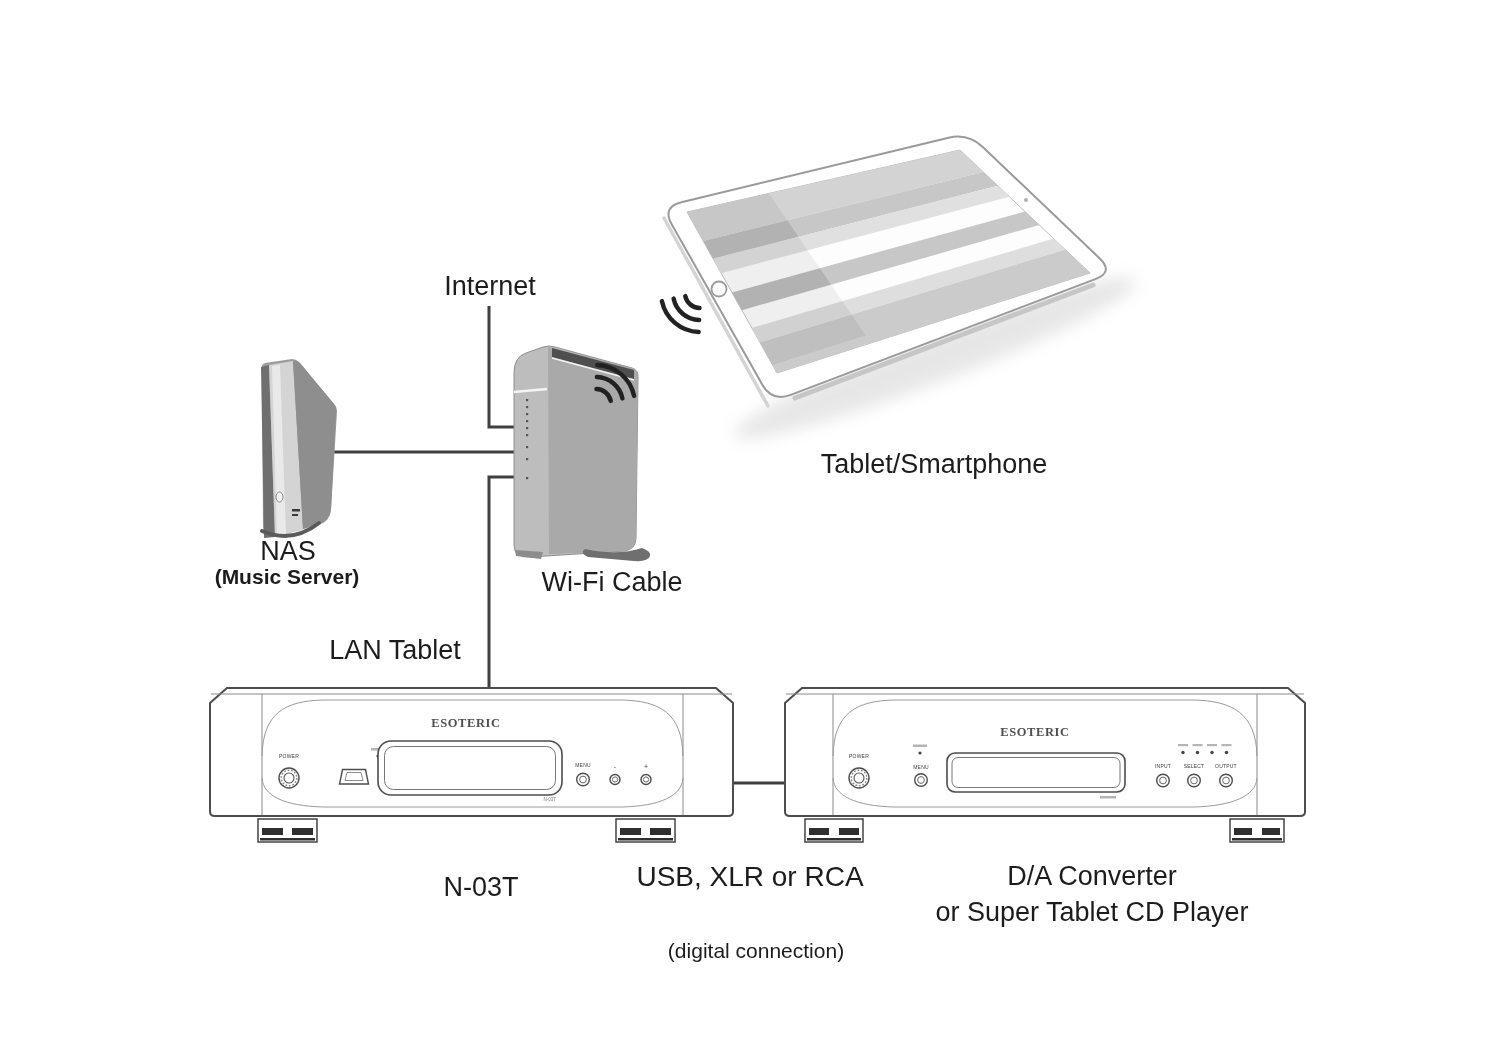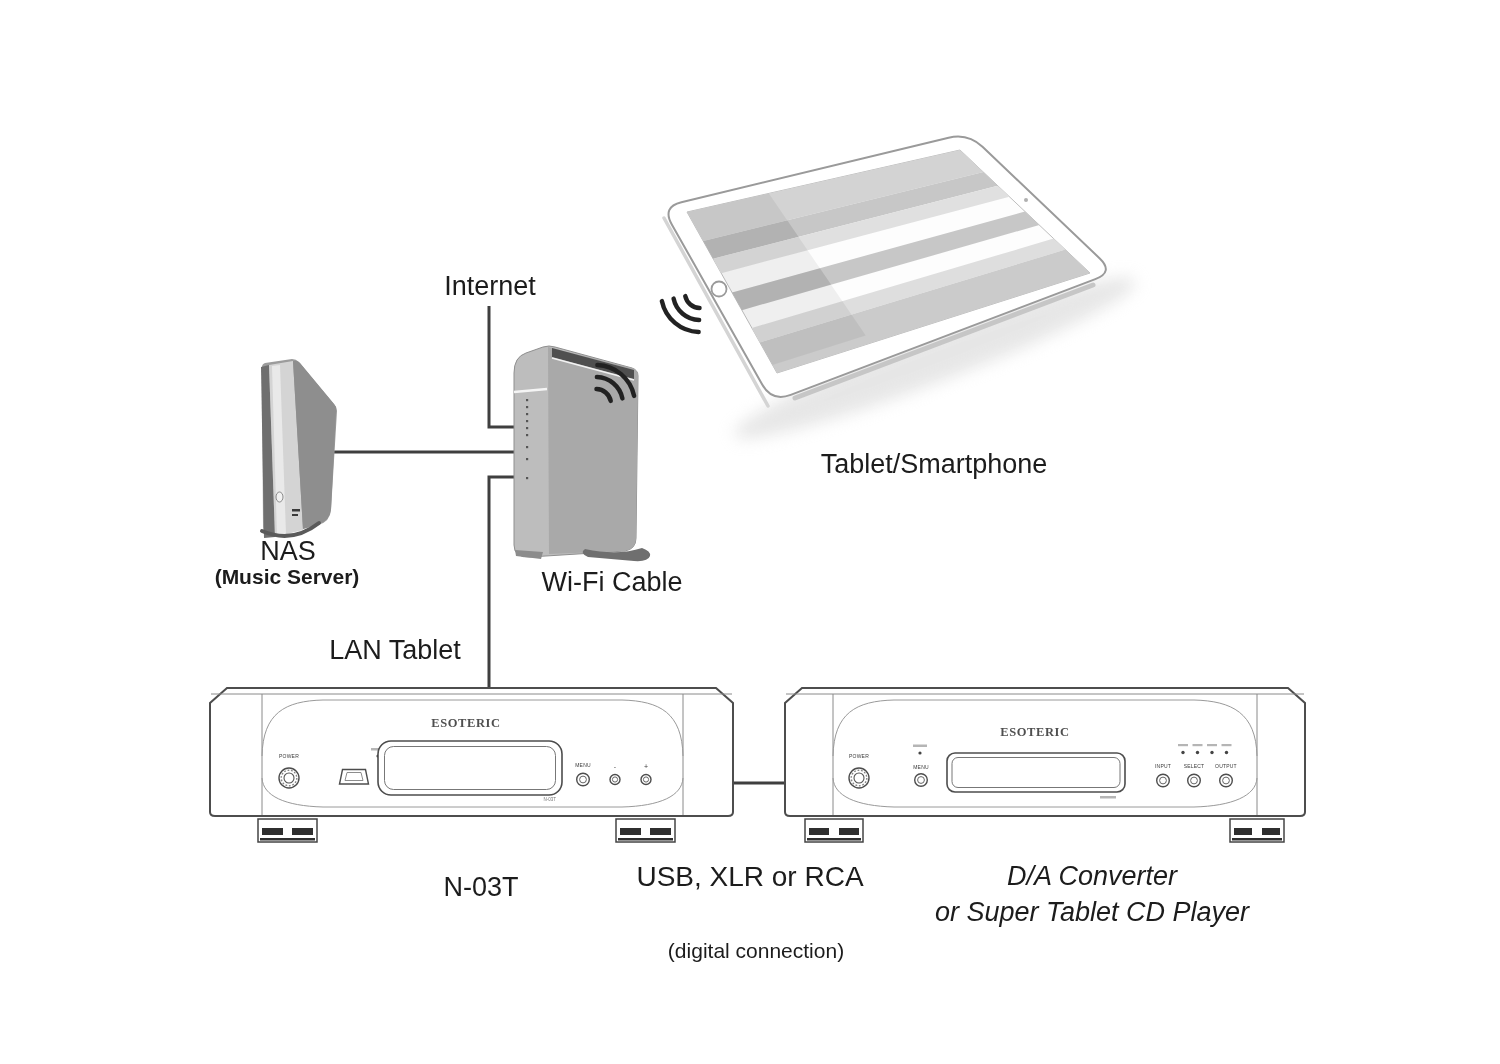--- a/index.html
+++ b/index.html
@@ -3,21 +3,21 @@
 <meta charset="utf-8">
 <style>
   html,body{margin:0;padding:0;background:#ffffff;}
   #stage{
     position:relative;width:1500px;height:1064px;background:#fff;overflow:hidden;
     font-family:"Liberation Sans",sans-serif;color:var(--text,#1c1c1c);
   }
   .lbl{position:absolute;transform:translateX(-50%);white-space:nowrap;
        font-size:27px;font-weight:400;color:var(--text,#1c1c1c);line-height:1.15;}
   .lbl.sub{font-size:21px;}
-  .lbl.center2{text-align:center;line-height:36px;font-style:italic;}
+  .lbl.center2{text-align:center;line-height:36px;}
   svg{position:absolute;left:0;top:0;}
   .conn-line{stroke:var(--line,#3f3f3f);stroke-width:3;fill:none;}
   .dev-body{fill:#ffffff;stroke:var(--device-stroke,#4d4d4d);stroke-width:2;}
   .dev-thin{stroke:#8a8a8a;stroke-width:1;fill:none;}
   .dev-curve{stroke:#9a9a9a;stroke-width:1;fill:none;}
   .dev-part{fill:#ffffff;stroke:var(--device-stroke,#4d4d4d);stroke-width:1.4;}
   .dev-part-inner{fill:none;stroke:#808080;stroke-width:0.9;}
   .micro{font-family:"Liberation Sans",sans-serif;font-size:5px;fill:#3a3a3a;
          text-anchor:middle;letter-spacing:.2px;}
   .micro-big{font-family:"Liberation Sans",sans-serif;font-size:7px;fill:#3a3a3a;text-anchor:middle;}

